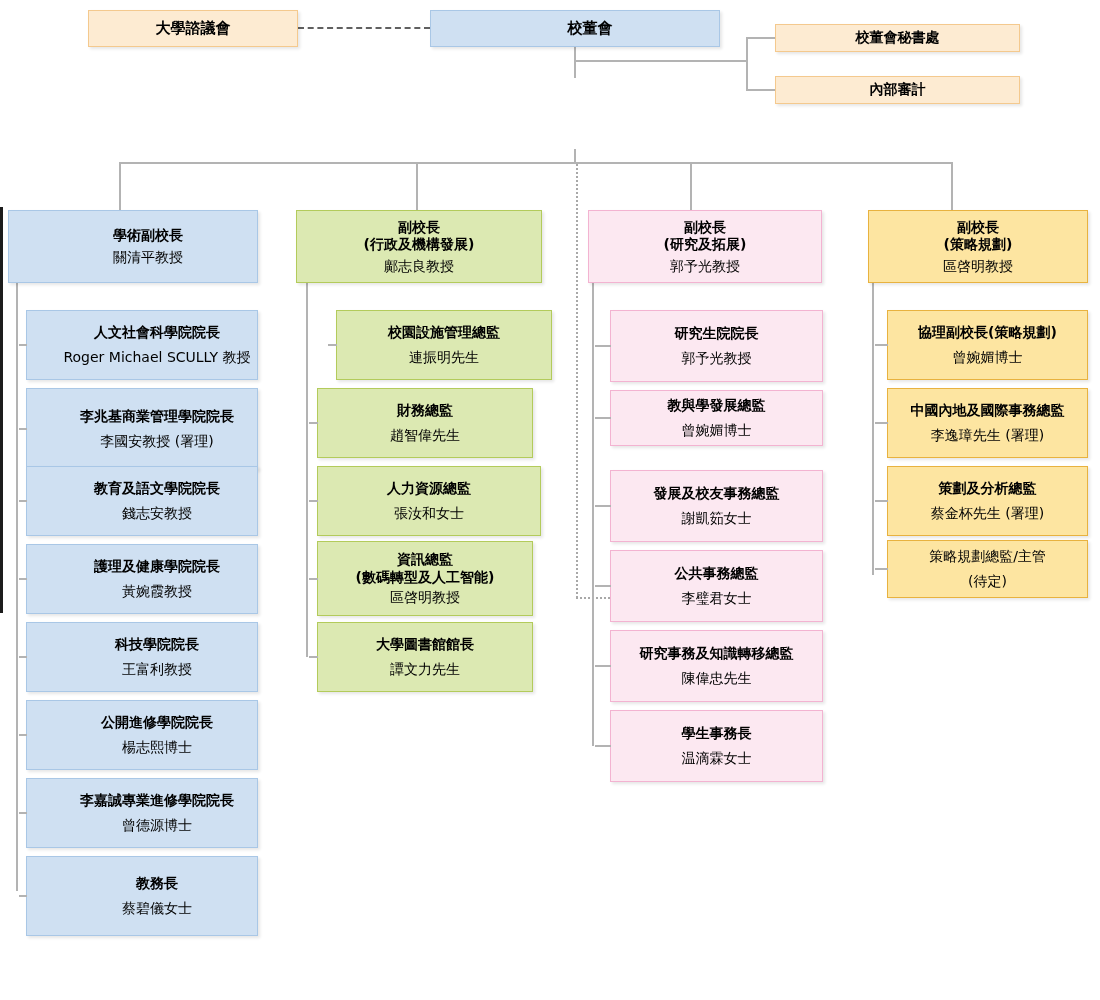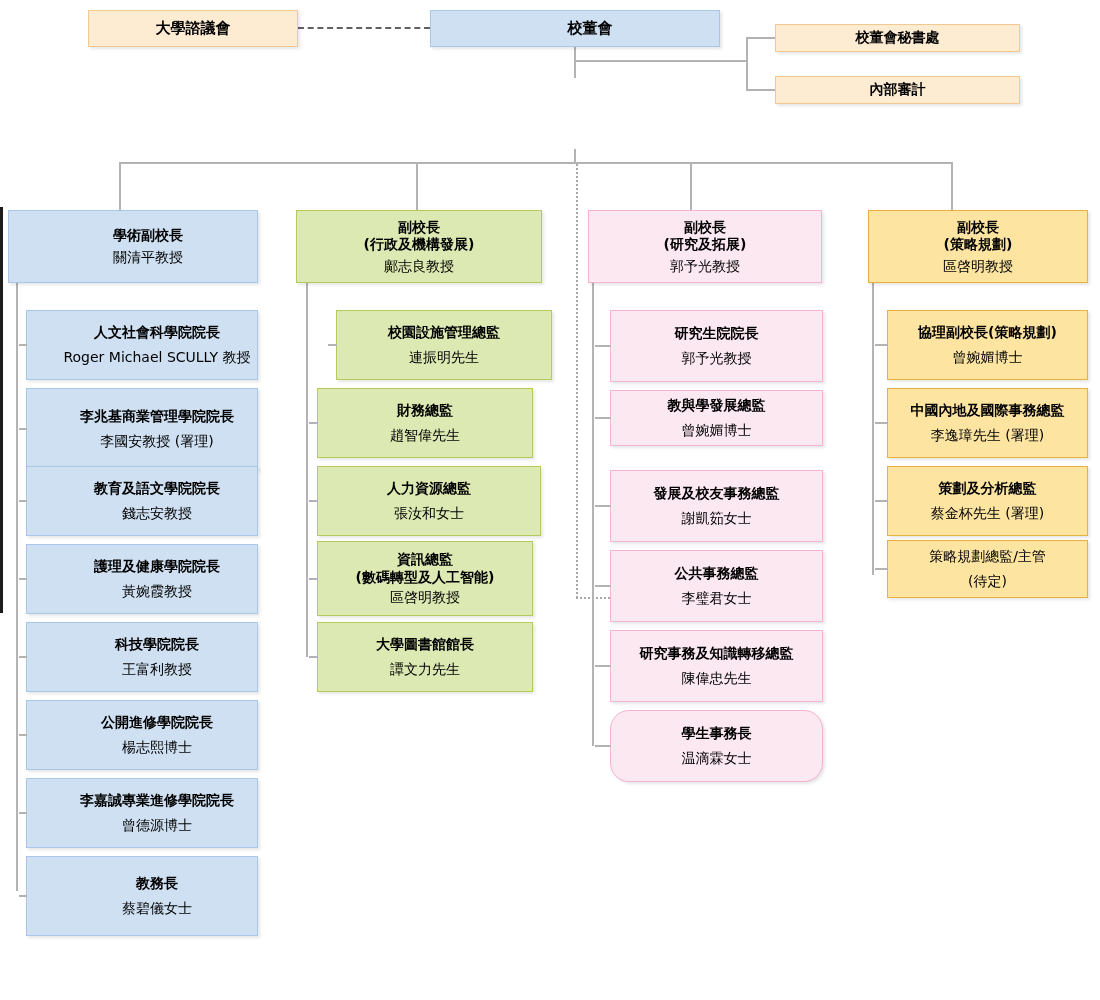--- a/index.html
+++ b/index.html
@@ -165,21 +165,21 @@
     <div class="n">謝凱筎女士</div>
   </div>
   <div class="box pink c3" style="left:610px;top:550px;width:213px;height:72px;">
     <div class="t">公共事務總監</div>
     <div class="n">李璧君女士</div>
   </div>
   <div class="box pink c3" style="left:610px;top:630px;width:213px;height:72px;">
     <div class="t">研究事務及知識轉移總監</div>
     <div class="n">陳偉忠先生</div>
   </div>
-  <div class="box pink c3" style="left:610px;top:710px;width:213px;height:72px;border-radius:19px;">
+  <div class="box pink c3" style="left:610px;top:710px;width:213px;height:72px;">
     <div class="t">學生事務長</div>
     <div class="n">温滴霖女士</div>
   </div>
 
   <div class="box yellow c4" style="left:887px;top:310px;width:201px;height:70px;">
     <div class="t">協理副校長(策略規劃)</div>
     <div class="n">曾婉媚博士</div>
   </div>
   <div class="box yellow c4" style="left:887px;top:388px;width:201px;height:70px;">
     <div class="t">中國內地及國際事務總監</div>

